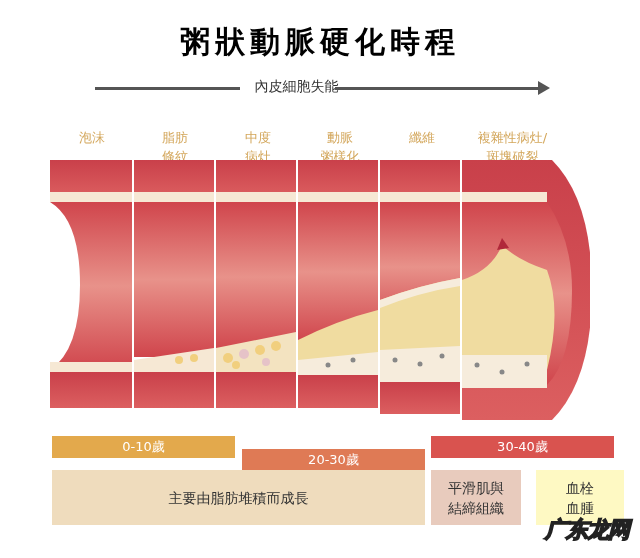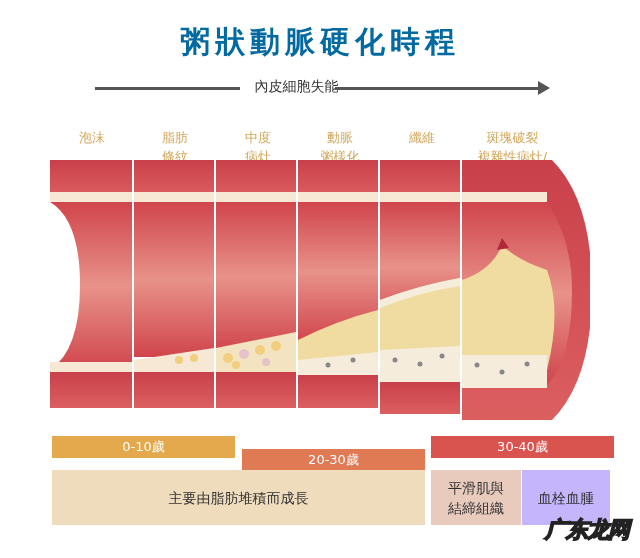--- a/index.html
+++ b/index.html
@@ -1,17 +1,17 @@
 <!DOCTYPE html>
 <html><head>
 <meta charset="utf-8">
 <style>
   * { box-sizing: border-box; margin: 0; padding: 0; }
   body { width: 640px; height: 558px; background: #ffffff; font-family: "DejaVu Sans", sans-serif; position: relative; overflow: hidden; }
-  .title { position: absolute; left: 0; top: 22px; width: 640px; text-align: center; font-size: 30px; font-weight: bold; color: #0369a1; letter-spacing: 5px; }
+  .title { position: absolute; left: 0; top: 22px; width: 640px; text-align: center; font-size: 30px; font-weight: bold; color: #000000; letter-spacing: 5px; }
   .arrow-row { position: absolute; left: 95px; top: 78px; width: 455px; height: 20px; }
   .arrow-line { position: absolute; top: 9px; height: 3px; background: #555; }
   .arrow-line.l { left: 0; width: 145px; }
   .arrow-line.r { left: 240px; width: 205px; }
   .arrow-head { position: absolute; left: 443px; top: 3px; width: 0; height: 0; border-top: 7px solid transparent; border-bottom: 7px solid transparent; border-left: 12px solid #555; }
   .arrow-label { position: absolute; left: 145px; width: 95px; top: 0; text-align: center; font-size: 14px; color: #333; margin-left: 9px; }
   .stage { position: absolute; top: 118px; width: 80px; text-align: center; font-size: 13px; color: #d3a65a; line-height: 19px; margin-top: 10px; }
   .art { position: absolute; left: 50px; top: 160px; width: 540px; height: 260px; }
   .age { position: absolute; top: 436px; height: 22px; color: #fff; font-size: 13px; text-align: center; line-height: 22px; }
   .box { position: absolute; top: 470px; height: 55px; font-size: 14px; color: #333; display: flex; align-items: center; justify-content: center; text-align: center; line-height: 20px; }
@@ -41,22 +41,22 @@
   <div>病灶</div>
 </div>
 <div class="stage" style="left:300px">
   <div>動脈</div>
   <div>粥樣化</div>
 </div>
 <div class="stage" style="left:382px">
   <div>纖維</div>
 </div>
 <div class="stage" style="left:455px;width:115px">
+  <div>複雜性病灶/</div>
   <div>斑塊破裂</div>
-  <div>複雜性病灶/</div>
 </div>
 
 <svg class="art" viewBox="0 0 540 260">
   <defs>
     <linearGradient id="inner" x1="0" y1="0" x2="0" y2="1">
       <stop offset="0" stop-color="#d0454c"></stop>
       <stop offset="0.5" stop-color="#e8928a"></stop>
       <stop offset="1" stop-color="#d0454c"></stop>
     </linearGradient>
     <linearGradient id="wall" x1="0" y1="0" x2="0" y2="1">
@@ -130,18 +130,18 @@
 
 <div class="age" style="left: 52px; width: 183px; background: rgb(227, 169, 76);">0-10歲</div>
 <div class="age" style="left: 242px; width: 183px; background: rgb(223, 122, 85); margin-top: 13px;">20-30歲</div>
 <div class="age" style="left: 431px; width: 183px; background: rgb(217, 83, 79);">30-40歲</div>
 
 <div class="box" style="left: 52px; width: 373px; background: rgb(239, 220, 189);">主要由脂肪堆積而成長</div>
 <div class="box" style="left: 431px; width: 90px; flex-direction: column; background: rgb(232, 203, 189);">
   <div>平滑肌與</div>
   <div>結締組織</div>
 </div>
-<div class="box" style="left: 522px; width: 88px; background: #c4b5fd;">
+<div class="box" style="left: 536px; width: 88px; flex-direction: column; background: #fef9c3;">
   <div>血栓</div>
   <div>血腫</div>
 </div>
 
 <div class="watermark">广东龙网</div>
 
 </body></html>

